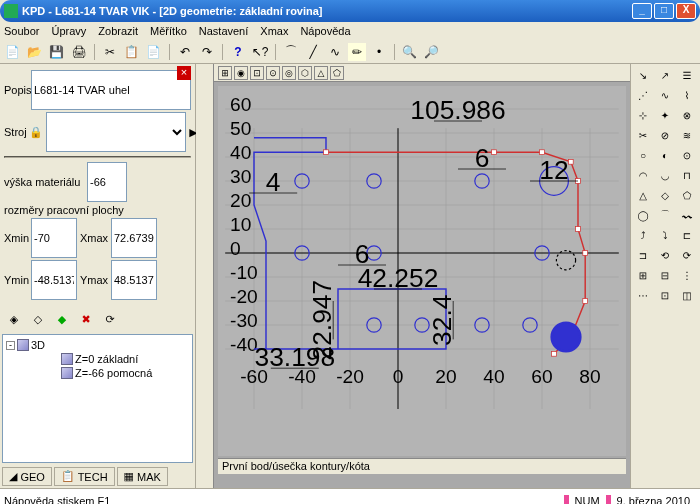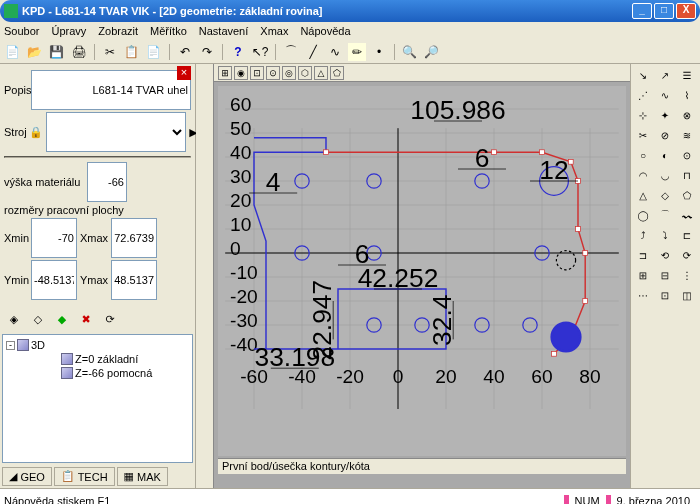--- a/index.html
+++ b/index.html
@@ -17,21 +17,21 @@
 .toolbar { height: 24px; background: #ece9d8; border-bottom: 1px solid #aca899; display: flex; align-items: center; padding: 0 4px; gap: 4px; }
 .tbtn { width: 18px; height: 18px; border: 1px solid transparent; display: flex; align-items: center; justify-content: center; cursor: pointer; font-size: 12px; }
 .sep { width: 1px; height: 16px; background: #aca899; margin: 0 2px; }
 
 .main { display: flex; height: 424px; }
 .leftpanel { width: 196px; background: #ece9d8; border-right: 1px solid #aca899; display: flex; flex-direction: column; }
 .propbox { padding: 4px; position: relative; }
 .propbox .close-x { position: absolute; right: 4px; top: 2px; width: 14px; height: 14px; background: #c00; color: #fff; text-align: center; line-height: 12px; cursor: pointer; }
 .proprow { display: flex; align-items: center; margin: 2px 0; gap: 3px; }
 .proprow label { width: 24px; }
-.proprow input, .proprow select { border: 1px solid #7f9db9; background: #fff; padding: 19px 2px; height: 16px; font-size: 11px; text-align: right; }
+.proprow input, .proprow select { border: 1px solid #7f9db9; background: #fff; padding: 19px 2px; height: 16px; font-size: 11px; }
 .proprow .wide { flex: 1; }
 .iconrow { display: flex; gap: 4px; padding: 4px; }
 .iconrow .ic { width: 20px; height: 18px; cursor: pointer; border: 1px solid transparent; display: flex; align-items: center; justify-content: center; }
 
 .tree { flex: 1; background: #fff; border: 1px solid #7f9db9; margin: 2px; padding: 3px; overflow: auto; }
 .treenode { display: flex; align-items: center; gap: 2px; padding: 1px 0; cursor: pointer; }
 .treenode .box { width: 9px; height: 9px; border: 1px solid #888; text-align: center; line-height: 7px; font-size: 9px; }
 .treenode.child { margin-left: 24px; padding-left: 31px; }
 .cube { width: 12px; height: 12px; background: linear-gradient(135deg,#cce,#88c); border: 1px solid #668; }
 

